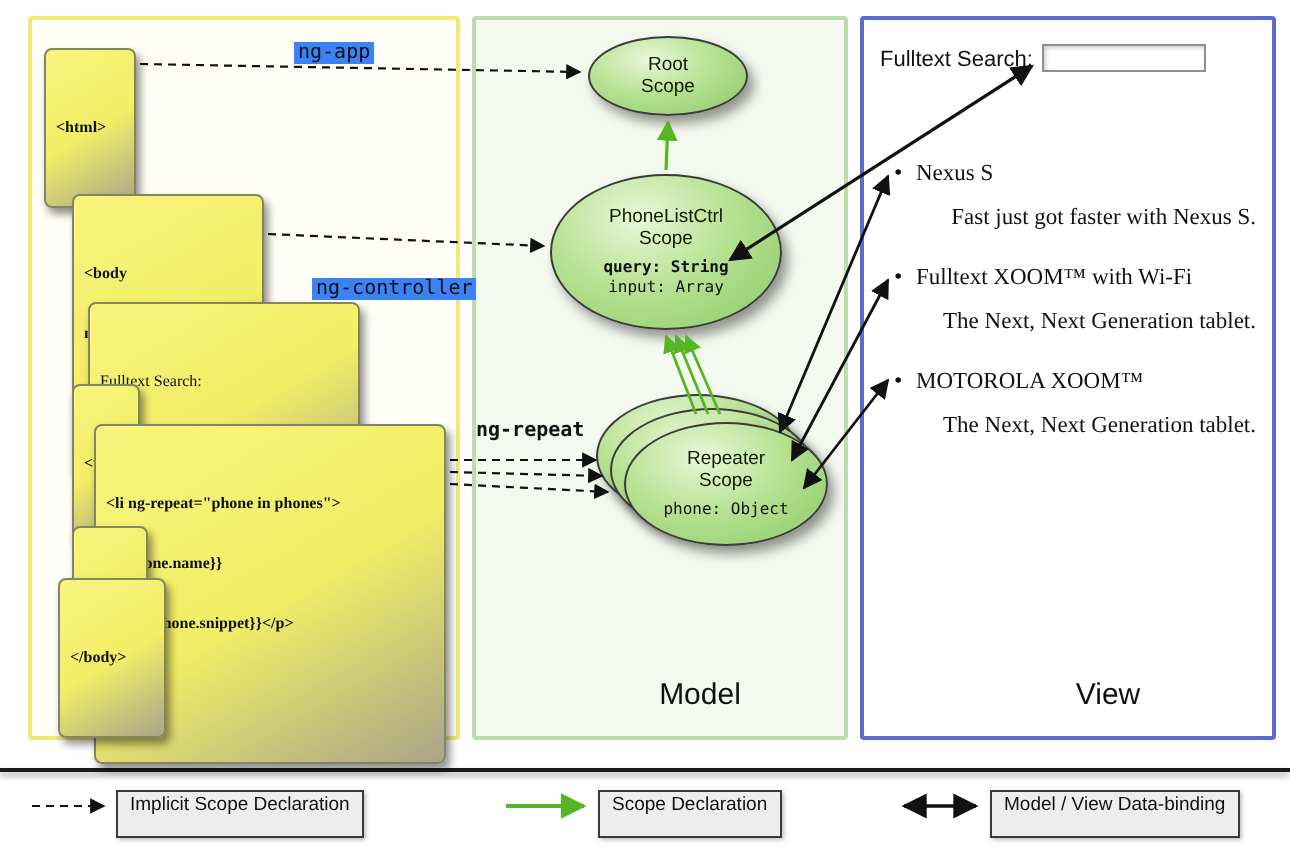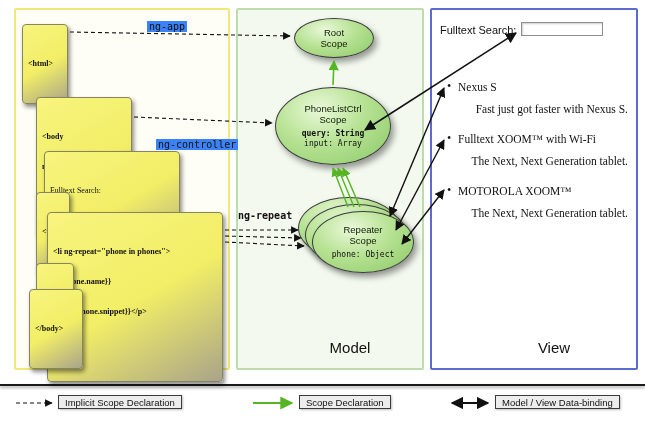--- a/index.html
+++ b/index.html
@@ -48,21 +48,21 @@
   .vi-desc { margin-top:8px; font-size:11.5px; line-height:14px;text-align:right; }
 
   
   .arrow-label { position:absolute; z-index:30; color:#111; padding:0 2px;
     font-family:"DejaVu Sans Mono", monospace; font-size:10px; background:#3b82f6; }
   .arrow-label.clear { background:transparent;font-weight:bold; }
 
   
   .divider { position:absolute; left:0; top:384px; width:645px; height:0;
     border-top:2px solid #1a1a1a; box-shadow:0 2px 3px rgba(0,0,0,.35); z-index:5; }
-  .legend-box { position:absolute; top:395px; height:14px; line-height:14px; padding:0 6px;
+  .legend-box { position:absolute; top:395px; height:24px; line-height:14px; padding:0 6px;
     background:#ededed; border:1px solid #3a3a3a; font-size:9.5px; color:#111; z-index:10;
     box-shadow:1px 1px 2px rgba(0,0,0,.25); }
 
   
   .overlay { position:absolute; left:0; top:0; z-index:40; pointer-events:none; }
 </style>
 </head>
 <body>
 
 <div class="stage">

